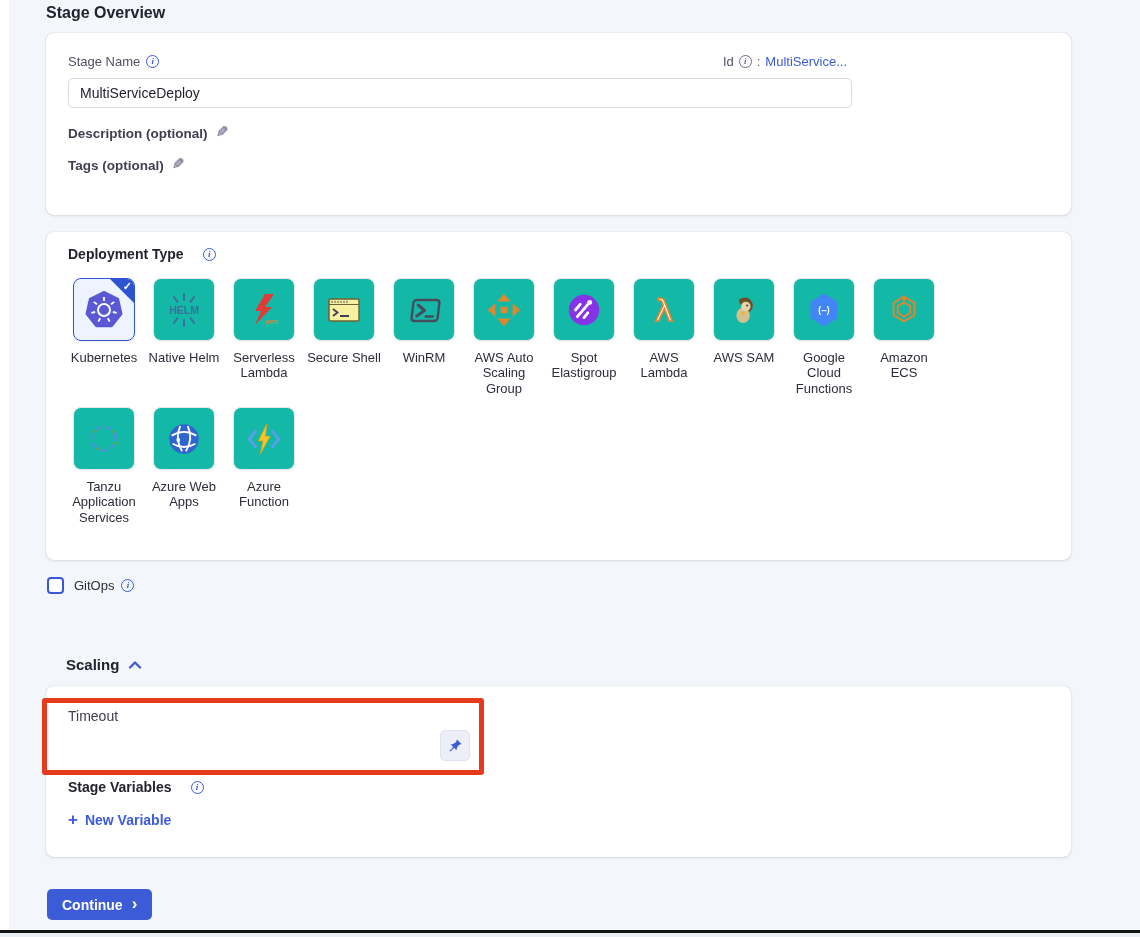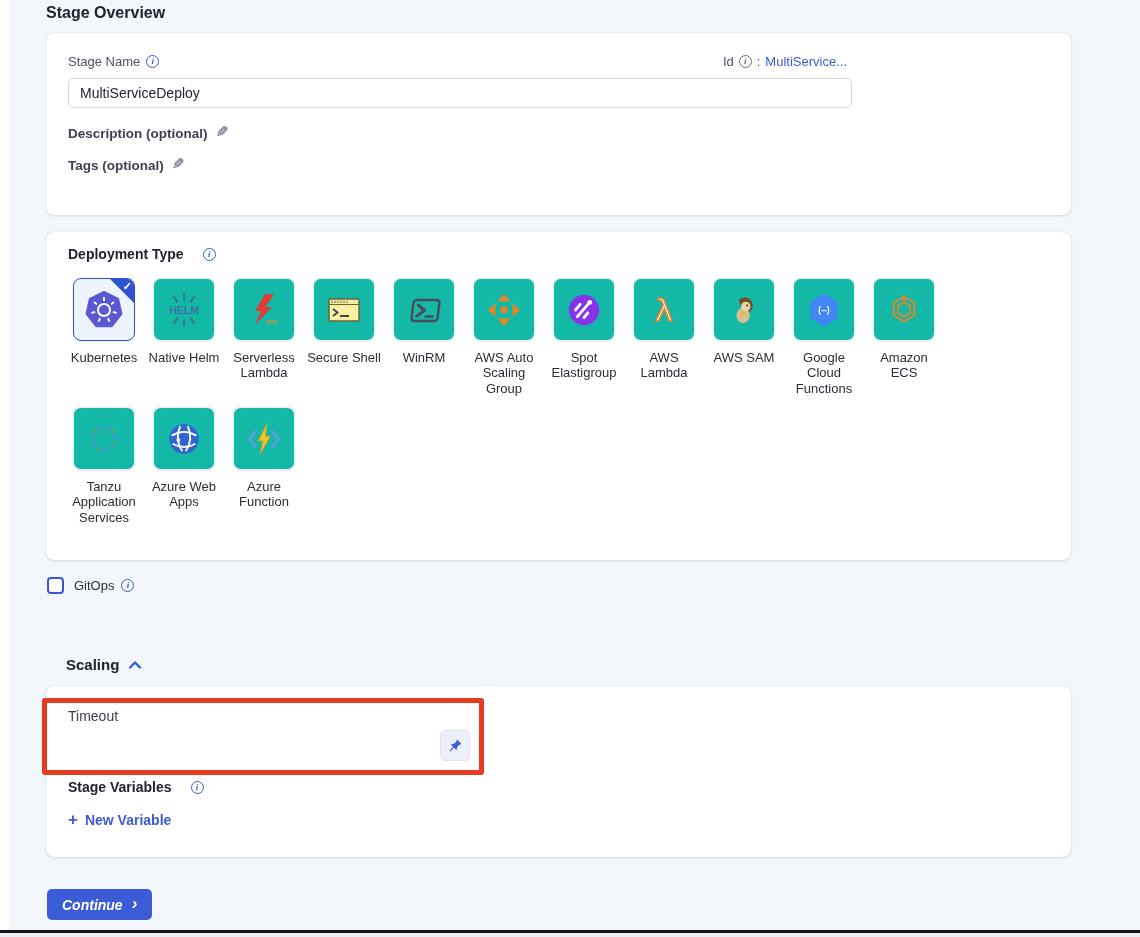--- a/index.html
+++ b/index.html
@@ -72,21 +72,21 @@
              justify-content:center; cursor:pointer; }
   .vars-row { position:absolute; left:22px; top:92px; }
   .newvar-row { position:absolute; left:22px; top:126px; display:inline-flex; align-items:center; gap:7px;
                 color:#3b5bd7; cursor:pointer; }
   .newvar-plus { font-size:17px; font-weight:bold; line-height:14px; }
   .newvar-label { font-size:14px; font-weight:bold; }
 
   .continue-btn { position:absolute; left:47px; top:889px; height:31px; padding:0 15px;
                   background:#3b5bd7; border:none; border-radius:5px; color:#fff; font-size:14px;
                   font-weight:bold; display:inline-flex; align-items:center; gap:9px; cursor:pointer;
-                  font-family:"Liberation Sans", sans-serif;font-style:italic; }
+                  font-family:"Liberation Sans", sans-serif; }
   .continue-chevron { font-size:17px; font-weight:bold; line-height:1; margin-top:-2px; }
 </style>
 </head>
 <body>
 
 <div id="page">
   <div class="left-strip"></div>
 
   <div class="page-title">Stage Overview</div>
 

